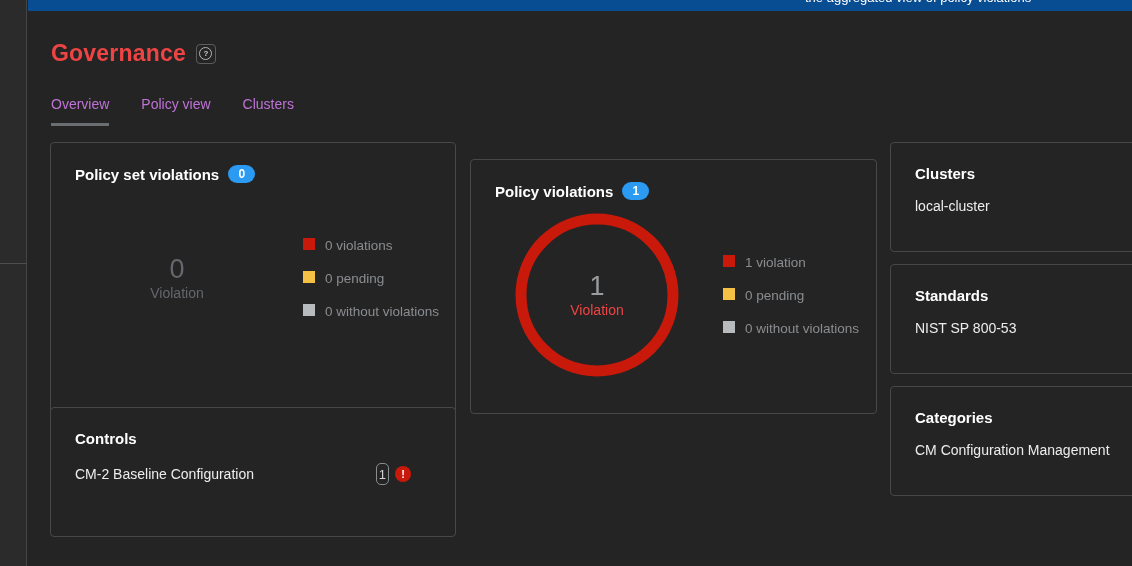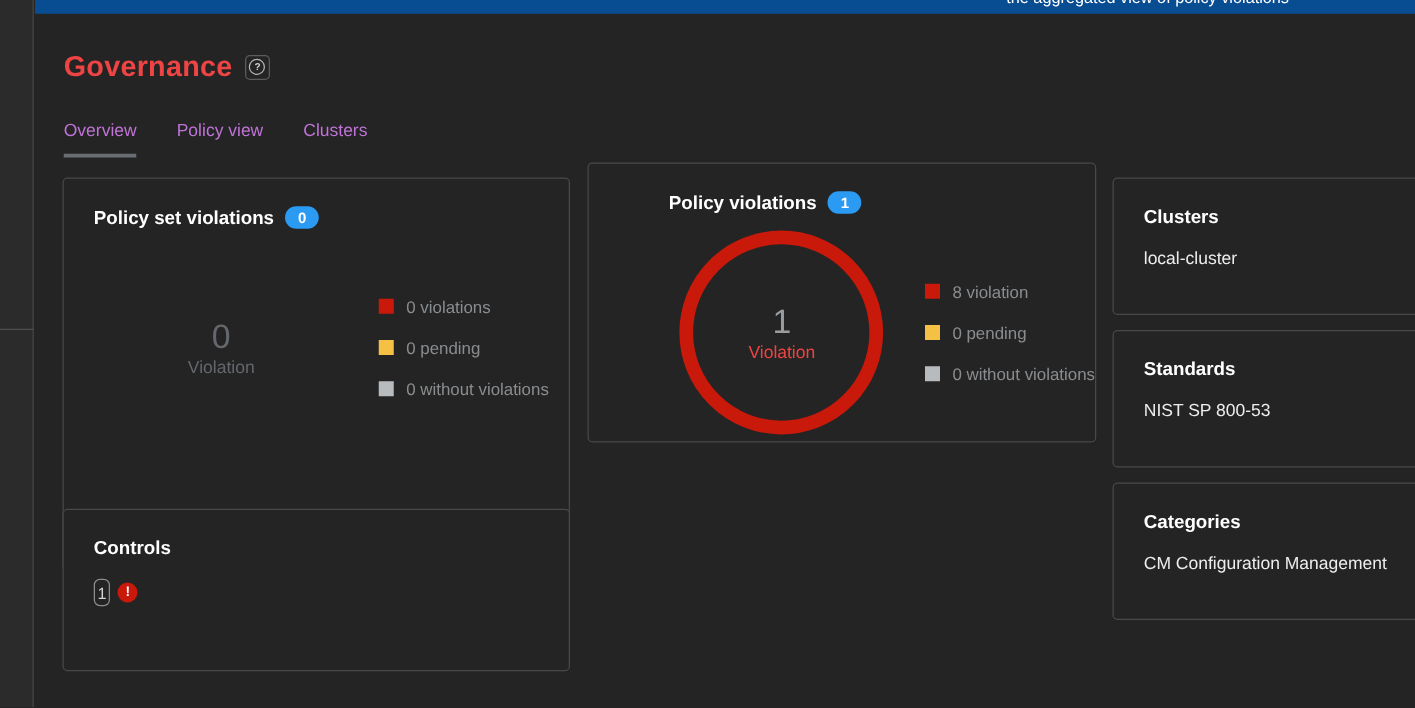--- a/index.html
+++ b/index.html
@@ -63,37 +63,37 @@
   }
   .card-title { font-size:15px; font-weight:700; color:#ffffff; display:flex; align-items:center; }
   .badge {
     display:inline-flex; align-items:center; justify-content:center;
     min-width:27px; height:18px; padding:0 9px; margin-left:9px;
     background:var(--badge_blue); color:#fff; font-size:12px; font-weight:600;
     border-radius:10px;
   }
 
   #card-policy-sets { left:22px; top:131px; width:406px; height:315px; }
-  #card-policies    { left:442px; top:119px; width:407px; height:224px;padding-left:40px; }
+  #card-policies    { left:442px; top:148px; width:407px; height:255px; }
   #card-controls    { left:22px; top:396px; width:406px; height:130px; }
   #card-clusters    { left:862px; top:131px; width:280px; height:110px; }
   #card-standards   { left:862px; top:253px; width:280px; height:110px; }
   #card-categories  { left:862px; top:375px; width:280px; height:110px; }
 
   .viol-card .card-title { padding:22px 24px 0 24px; }
   .viol-body { display:flex; align-items:center; height:190px; }
   .donut-zone { width:252px; display:flex; align-items:center; justify-content:center; position:relative; }
   .donut-center { position:absolute; text-align:center; width:140px; }
   .donut-value { font-size:27px; font-weight:400; color:#9a9da0; line-height:1.1; }
   .donut-label { font-size:14px; color:#ef4444; }
   .empty-center .donut-value, .empty-center .donut-label { color:#64676b; }
   .donut-svg { display:block; }
 
   .legend { display:flex; flex-direction:column; gap:18px; }
-  .legend-item { display:flex; align-items:center; gap:10px; }
+  .legend-item { display:flex; align-items:flex-start; gap:10px; }
   .legend-swatch { width:12px; height:12px; flex:0 0 12px; }
   .legend-label { font-size:13.5px; color:#8a8d90; white-space:nowrap; }
 
   
   .simple-card .card-title { padding:22px 24px 0 24px; }
   .controls-row {
     display:flex; align-items:center; justify-content:space-between;
     padding:16px 44px 0 24px;
   }
   .controls-link { font-size:14px; color:#ededed; cursor:pointer; }
@@ -179,37 +179,38 @@
           <circle cx="82" cy="82" r="76" fill="none" stroke="#c9190b" stroke-width="11"></circle>
         </svg>
         <div class="donut-center">
           <div class="donut-value">1</div>
           <div class="donut-label">Violation</div>
         </div>
       </div>
       <div class="legend">
         <div class="legend-item">
           <span class="legend-swatch" style="background-color: rgb(201, 25, 11);"></span>
-          <span class="legend-label">8 violation</span>
+          <span class="legend-label">1 violation</span>
         </div>
         <div class="legend-item">
           <span class="legend-swatch" style="background-color: rgb(244, 193, 69);"></span>
           <span class="legend-label">0 pending</span>
         </div>
         <div class="legend-item">
           <span class="legend-swatch" style="background-color: rgb(184, 187, 190);"></span>
           <span class="legend-label">0 without violations</span>
         </div>
       </div>
     </div>
   </div>
 
   <div class="card simple-card" id="card-controls">
     <div class="card-title">Controls</div>
     <div class="controls-row">
+      <span class="controls-link">CM-2 Baseline Configuration</span>
       <span class="count-group">
         <span class="count-pill">1</span>
         <span class="exclaim-icon">!</span>
       </span>
     </div>
   </div>
 
   <div class="card simple-card" id="card-clusters">
     <div class="card-title">Clusters</div>
     <div class="card-item">local-cluster</div>

